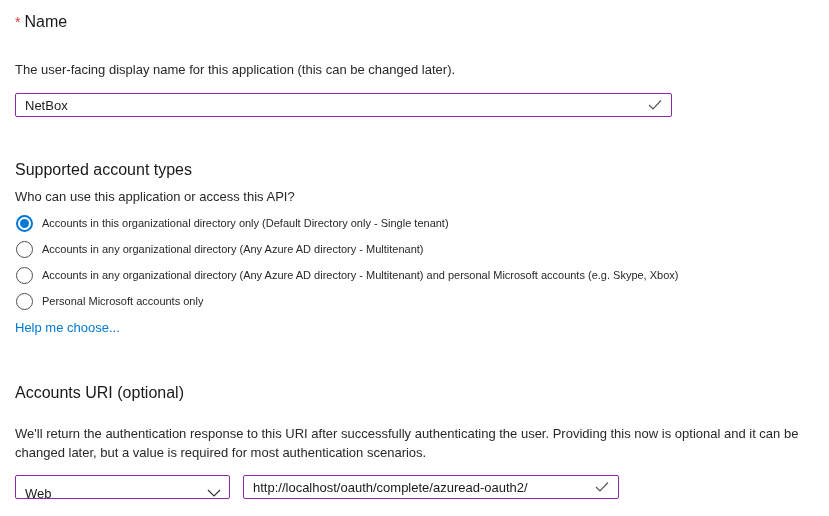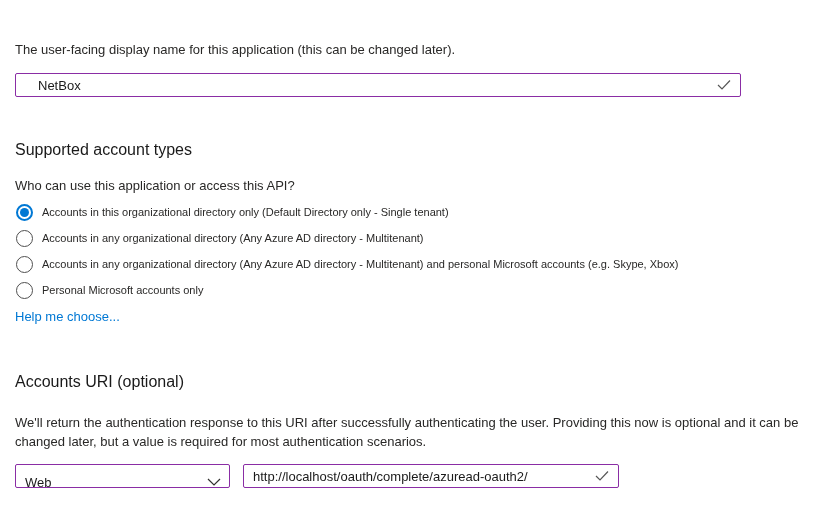--- a/index.html
+++ b/index.html
@@ -48,24 +48,24 @@
     padding: 0 26px 0 9px;
   }
   .check-icon {
     position: absolute;
     right: 9px; top: 50%;
     transform: translateY(-50%);
     width: 14px; height: 11px;
     pointer-events: none;
   }
 
-  .name-input-wrap { margin-top: 15px; width: 726px; padding-left: 13px; }
+  .name-input-wrap { margin-top: 15px; width: 657px; }
 
   .account-heading { margin-top: 43px; }
-  .question-text { margin-top: 18px; font-size: 13px; line-height: 16px; }
+  .question-text { margin-top: 9px; font-size: 13px; line-height: 16px; }
 
   .radio-list { margin-top: 5px; }
   .radio-option {
     height: 26px;
     display: flex;
     align-items: center;
     cursor: pointer;
   }
   .radio {
     width: 17px; height: 17px;
@@ -123,20 +123,23 @@
   .select-value { font-size: 13px; color: #1a1a1a; }
   .chevron-icon { width: 14px; height: 8px; flex: none; }
   .uri-input-wrap { width: 376px; }
 </style>
 </head>
 <body>
 
 <div class="page">
 
   
+  <div class="section-heading">
+    <span class="required-marker">*</span><span>Name</span>
+  </div>
   <div class="field-desc">The user-facing display name for this application (this can be changed later).</div>
   <div class="input-wrap name-input-wrap">
     <input type="text" value="NetBox" style="">
     <svg class="check-icon" viewBox="0 0 14 11">
       <path d="M1 5.5 L5 9.5 L13 1" fill="none" stroke="#575757" stroke-width="1.2"></path>
     </svg>
   </div>
 
   
   <div class="section-heading account-heading">Supported account types</div>

